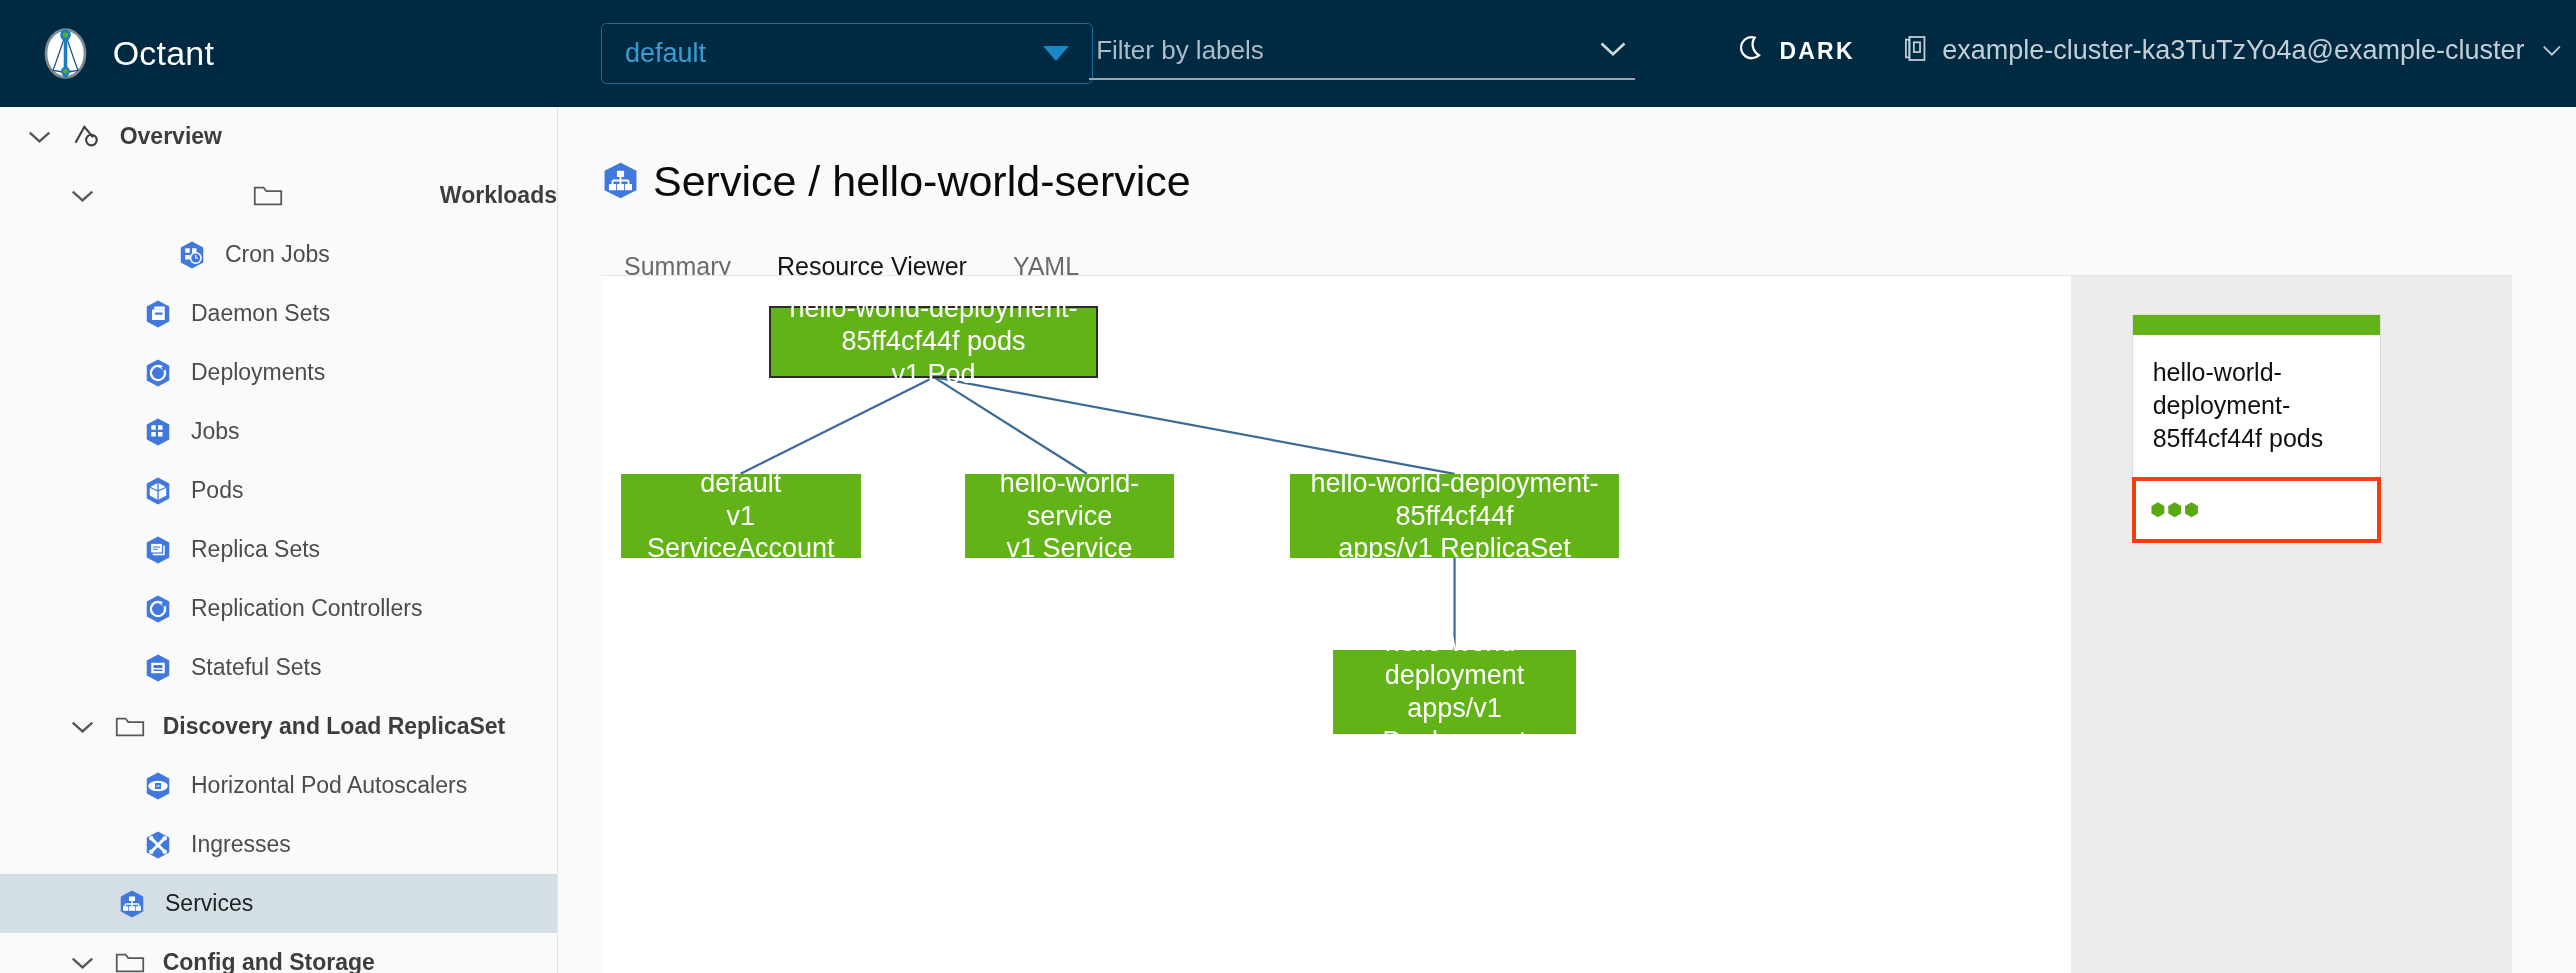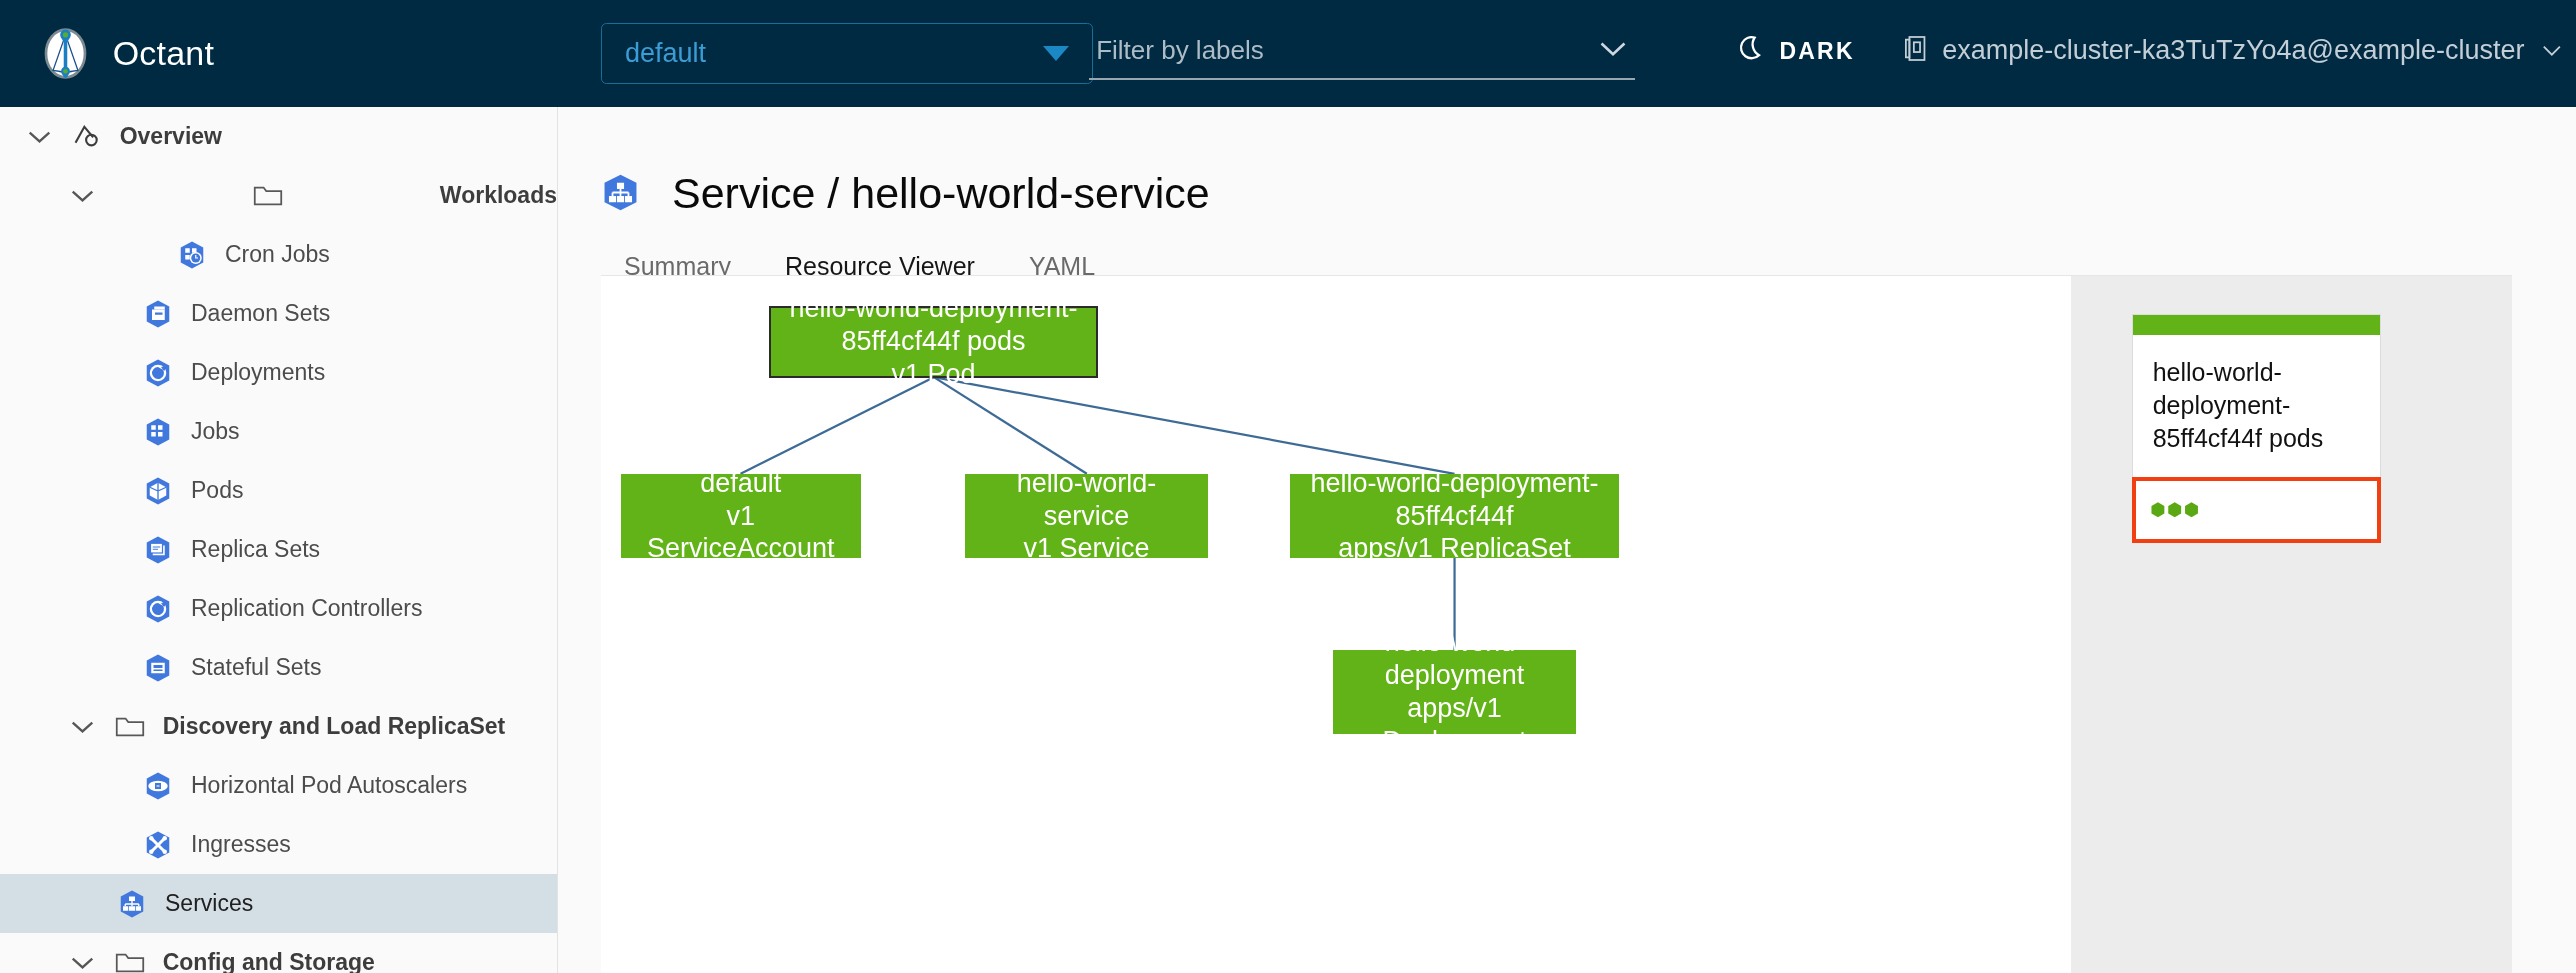--- a/index.html
+++ b/index.html
@@ -81,29 +81,29 @@
   .nav-label { font-size: 23px; color: #4c4c4c; white-space: nowrap; }
   .nav-label.bold { font-weight: bold; color: #3d3d3d; }
   .nav-label.sel { color: #202020; }
 
   
   #main {
     position: absolute; left: 560px; top: 107px;
     width: 2016px; height: 866px; background: #fafafa; overflow: hidden;
   }
   #page-title {
-    position: absolute; left: 41px; top: 62px;
-    display: flex; align-items: center; gap: 32px;
+    position: absolute; left: 41px; top: 50px;
+    display: flex; align-items: center; gap: 13px;
   }
   #page-title .ttext { font-size: 43px; color: #0a0a0a; white-space: nowrap; }
 
   #tabs {
     position: absolute; left: 41px; top: 136px; width: 1911px;
     border-bottom: 2.7px solid #d8d8d8;
-    display: flex; align-items: flex-end; gap: 8px;
+    display: flex; align-items: flex-end; gap: 0;
   }
   .tab {
     font-size: 25px; color: #6a6a6a; padding: 9px 23px 12.5px 23px;
     position: relative; white-space: nowrap;
   }
   .tab.active { color: #161616; }
   .tab.active::after {
     content: ""; position: absolute; left: 0; right: 0; bottom: -2.7px;
     height: 5.4px; background: #0f76b7;
   }
@@ -426,21 +426,21 @@
               <div>hello-world-deployment-85ff4cf44f pods</div>
               <div>v1 Pod</div>
             </div>
           </div>
           <div class="node" style="left: 19.7px; top: 198px; width: 240px; height: 84px; background: rgb(98, 179, 23);">
             <div>
               <div>default</div>
               <div>v1 ServiceAccount</div>
             </div>
           </div>
-          <div class="node" style="left: 364px; top: 198px; width: 243px; height: 84px; background: rgb(98, 179, 23);">
+          <div class="node" style="left: 364px; top: 198px; width: 209px; height: 84px; background: rgb(98, 179, 23);">
             <div>
               <div>hello-world-service</div>
               <div>v1 Service</div>
             </div>
           </div>
           <div class="node" style="left: 689px; top: 198px; width: 329px; height: 84px; background: rgb(98, 179, 23);">
             <div>
               <div>hello-world-deployment-85ff4cf44f</div>
               <div>apps/v1 ReplicaSet</div>
             </div>

